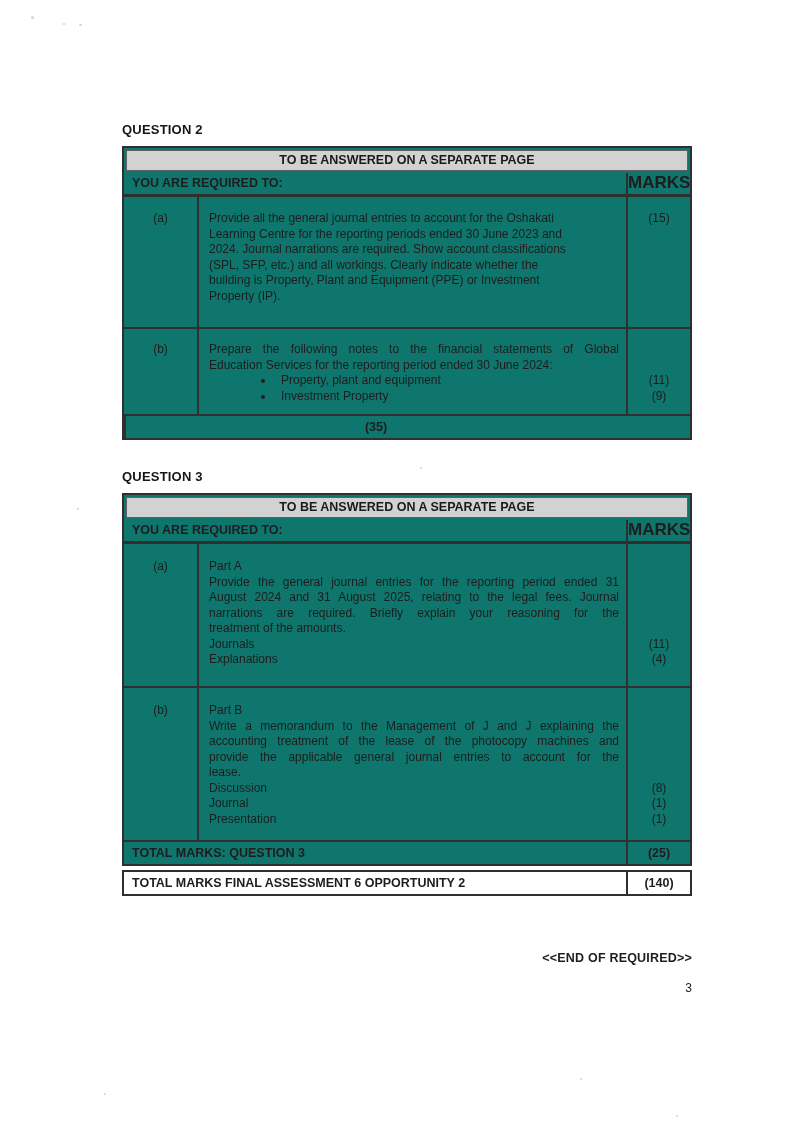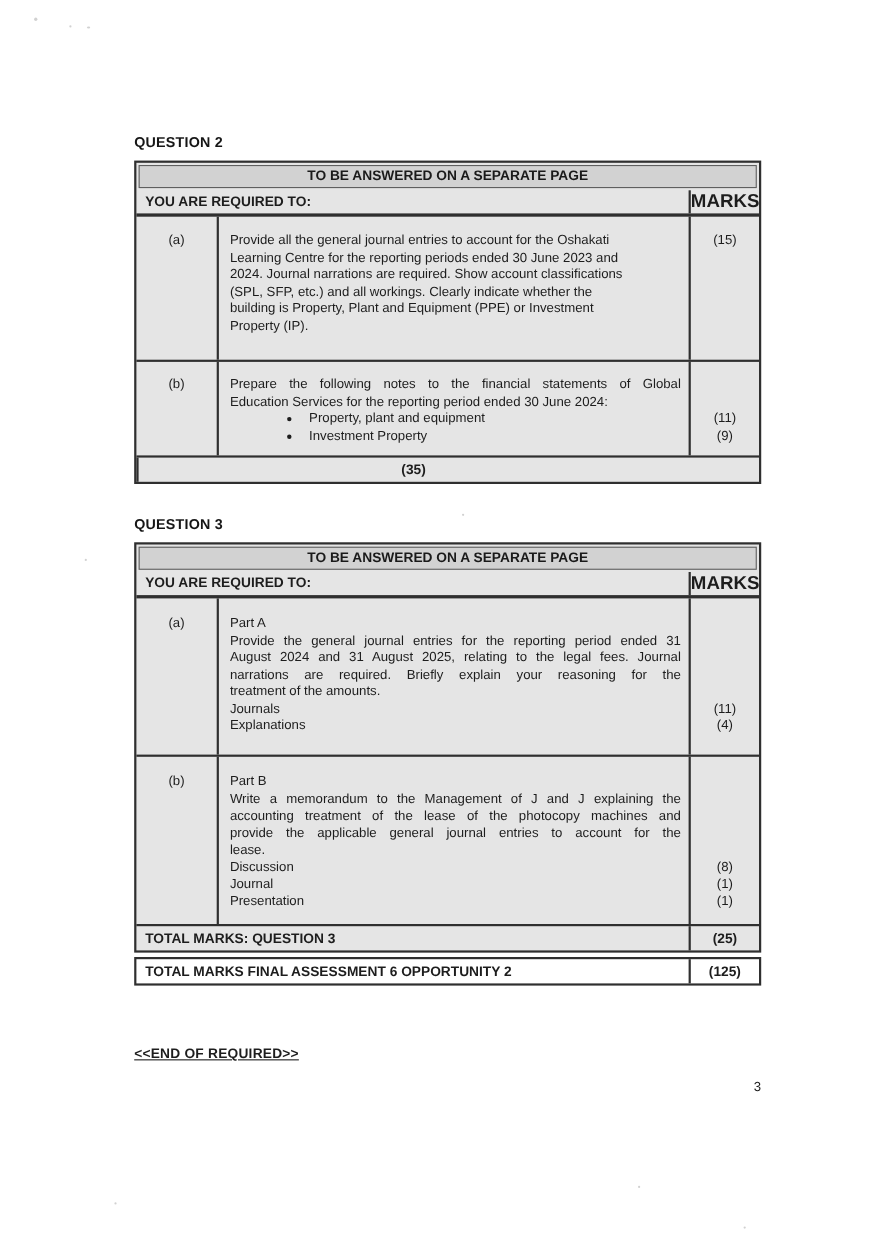--- a/index.html
+++ b/index.html
@@ -22,21 +22,21 @@
     position:absolute;
     left:122px;top:122px;
     width:570px;
   }
   .q-heading{
     font-size:13px;font-weight:bold;letter-spacing:.2px;
     margin-bottom:9px;color:#161616;
   }
   .qtable{
     border:2px solid var(--line);
-    background:#e5e5e5;
+    background:#0f766e;
   }
   .banner-wrap{padding:2px;}
   .banner{
     border:1px solid var(--banner-border);
     background:var(--banner-bg);
     text-align:center;
     font-weight:bold;font-size:12.5px;line-height:14px;
     padding:2px 0 3px;
     color:#1a1a1a;
   }
@@ -101,24 +101,23 @@
     text-align:center;padding:3px 0;
   }
   .final-row{
     margin-top:4px;
     border:2px solid var(--line);
     display:grid;grid-template-columns:1fr 64px;
   }
   .q3-block{margin-top:29px;}
   .end-marker{
     margin-top:55px;
-    text-align:left;
+    text-align:right;
     font-weight:bold;font-size:12.5px;
     letter-spacing:.2px;
-    text-decoration:underline;
   }
   .page-number{
     position:absolute;
     top:981px;right:102px;
     font-size:12px;
   }
   .speck{
     position:absolute;border-radius:50%;
     background:#b9b9b9;opacity:.65;
   }
@@ -241,21 +240,21 @@
         </div>
 
         <div class="total-row">
           <div class="total-label">TOTAL MARKS: QUESTION 3</div>
           <div class="total-marks">(25)</div>
         </div>
       </div>
 
       <div class="final-row">
         <div class="total-label">TOTAL MARKS FINAL ASSESSMENT 6 OPPORTUNITY 2</div>
-        <div class="total-marks">(125)</div>
+        <div class="total-marks">(140)</div>
       </div>
     </div>
 
     <div class="end-marker">&lt;&lt;END OF REQUIRED&gt;&gt;</div>
   </div>
 
   <div class="page-number">3</div>
 </div>
 
 </body></html>

